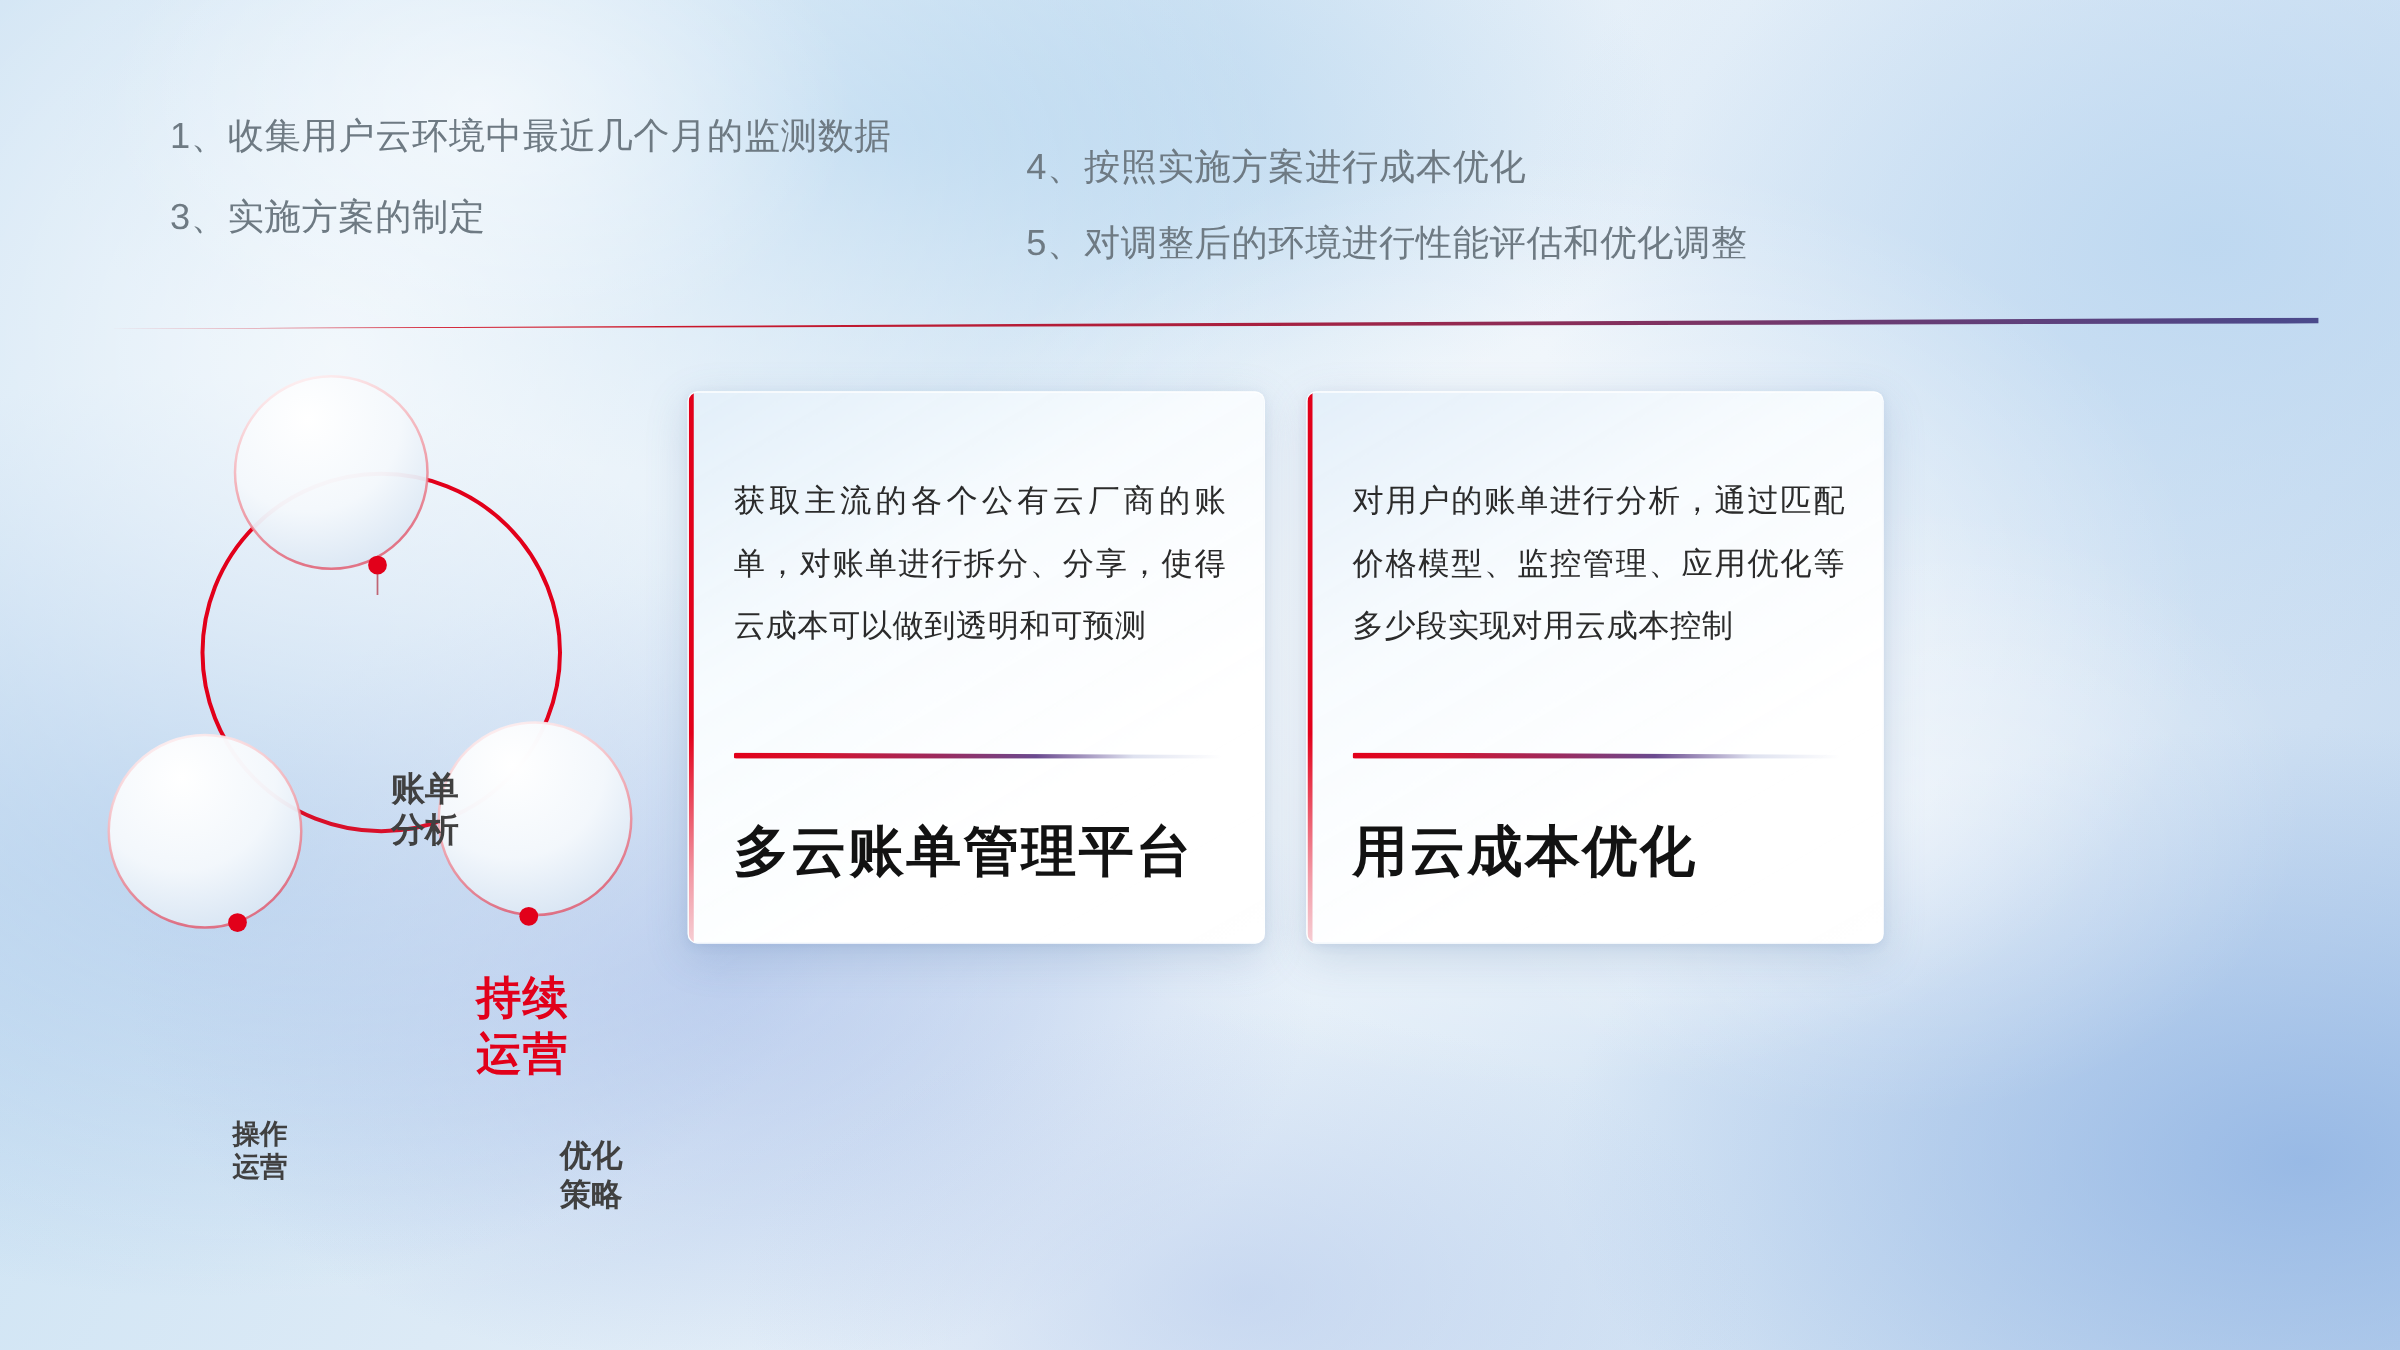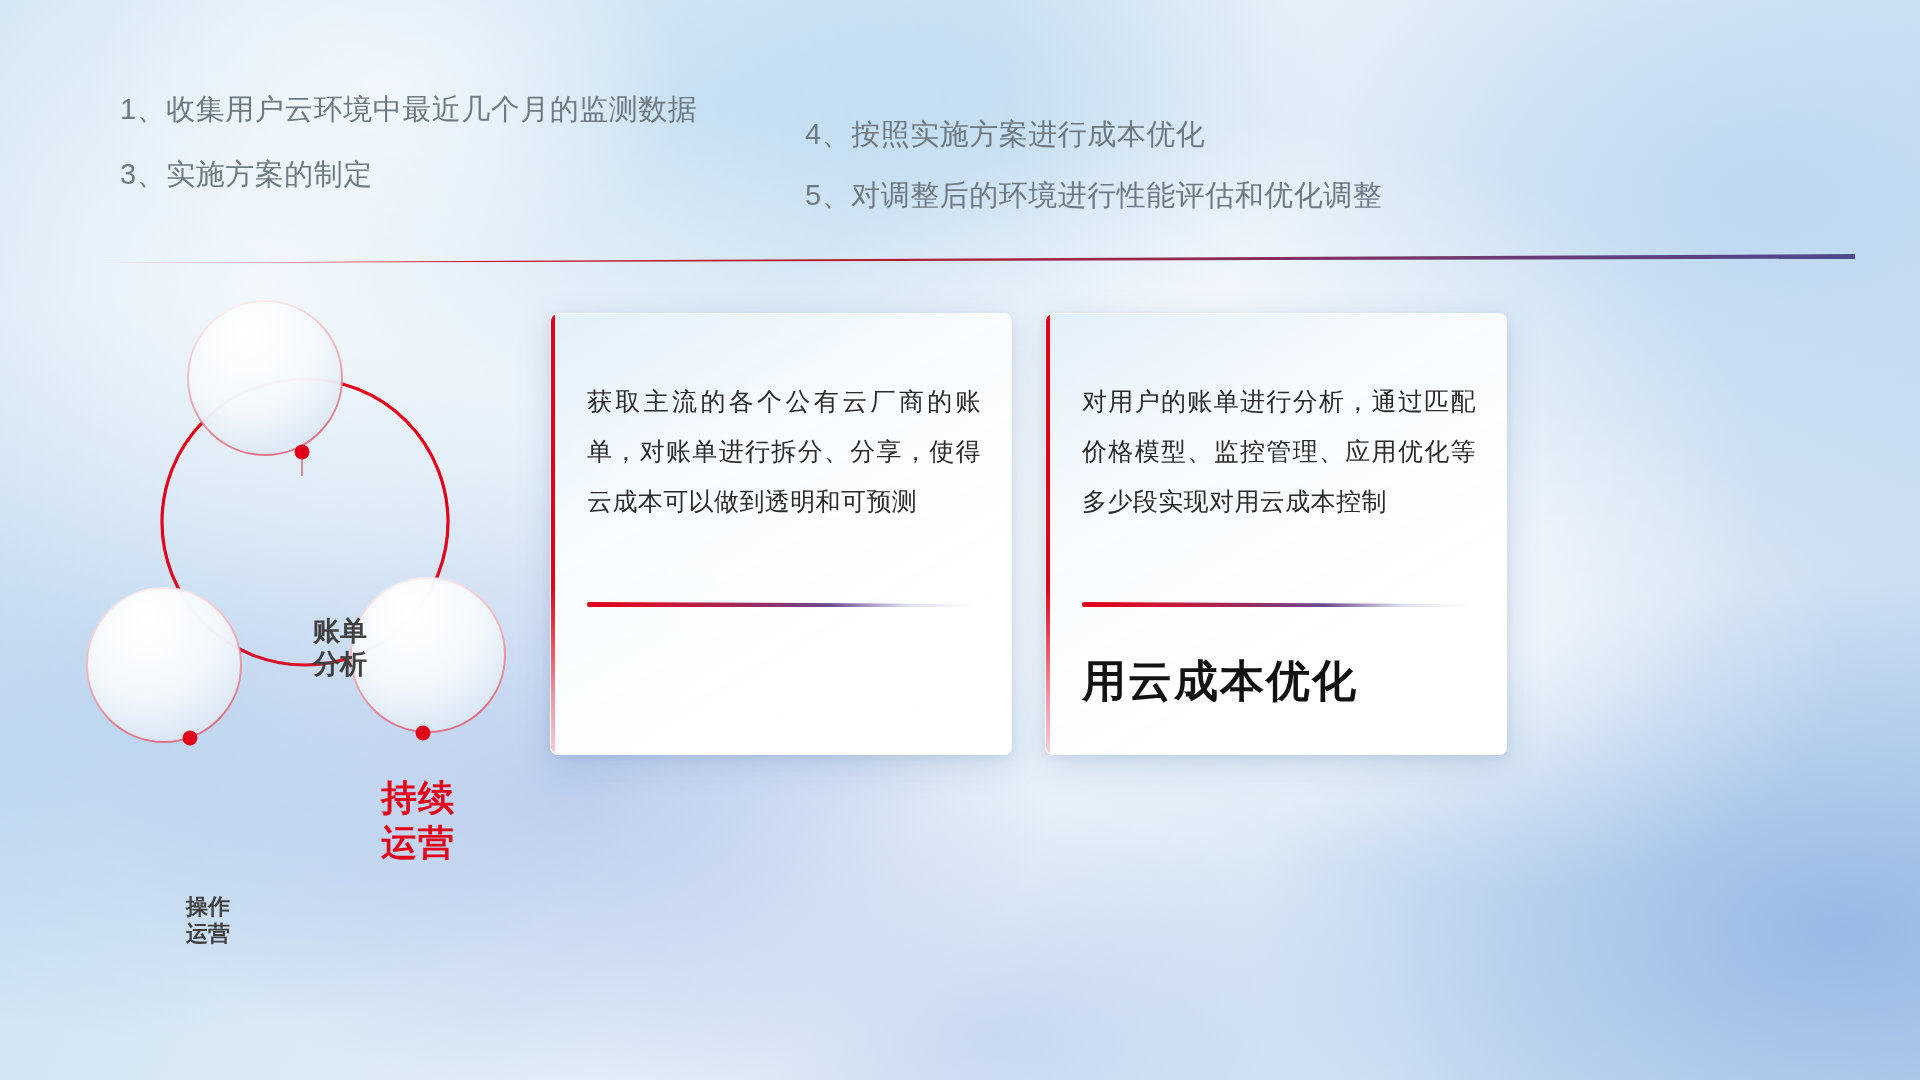--- a/index.html
+++ b/index.html
@@ -39,21 +39,21 @@
     background:radial-gradient(ellipse 34% 34% at 52% 96%, rgba(180,200,235,.55) 0%, rgba(180,200,235,0) 62%);
   }
   .bg-blob9{
     background:radial-gradient(ellipse 30% 38% at 78% 60%, rgba(255,255,255,.45) 0%, rgba(255,255,255,0) 60%);
   }
   .bg-blob10{
     background:radial-gradient(ellipse 26% 30% at 20% 8%, rgba(255,255,255,.55) 0%, rgba(255,255,255,0) 60%);
   }
 
   
-  #toplist{position:absolute;left:0;top:0;width:1632px;height:250px;}
+  #toplist{position:absolute;left:16px;top:0;width:1632px;height:250px;}
   .list-col{position:absolute;}
   .list-col.left{left:120px;top:95px;}
   .list-col.right{left:805px;top:120px;}
   .list-item{
     font-size:29px;line-height:1.0;color:#6e7a83;
     letter-spacing:.5px;white-space:nowrap;margin-bottom:36px;
     font-weight:400;
   }
   .list-col.right .list-item{margin-bottom:32px;}
 
@@ -179,28 +179,31 @@
     <circle cx="115" cy="448" r="7.5" fill="#e2001a"></circle>
     <circle cx="348" cy="443" r="7.5" fill="#e2001a"></circle>
 
     <line x1="227" y1="169" x2="227" y2="186" stroke="#b5384a" stroke-width="1.4" opacity=".75"></line>
   </svg>
 
   <div class="circ-label" id="lbl-top">账单
 分析</div>
   <div class="circ-label" id="lbl-left">操作
 运营</div>
+  <div class="circ-label" id="lbl-right">优化
+策略</div>
   <div id="lbl-center">持续
 运营</div>
 </div>
 
 <div class="card" id="card1">
   <div class="leftedge"></div>
   <div class="card-body">获取主流的各个公有云厂商的账单，对账单进行拆分、分享，使得云成本可以做到透明和可预测</div>
   <div class="card-rule"></div>
+  <div class="card-title">多云账单管理平台</div>
 </div>
 
 <div class="card" id="card2">
   <div class="leftedge"></div>
   <div class="card-body">对用户的账单进行分析，通过匹配价格模型、监控管理、应用优化等多少段实现对用云成本控制</div>
   <div class="card-rule"></div>
   <div class="card-title">用云成本优化</div>
 </div>
 
 </body></html>

